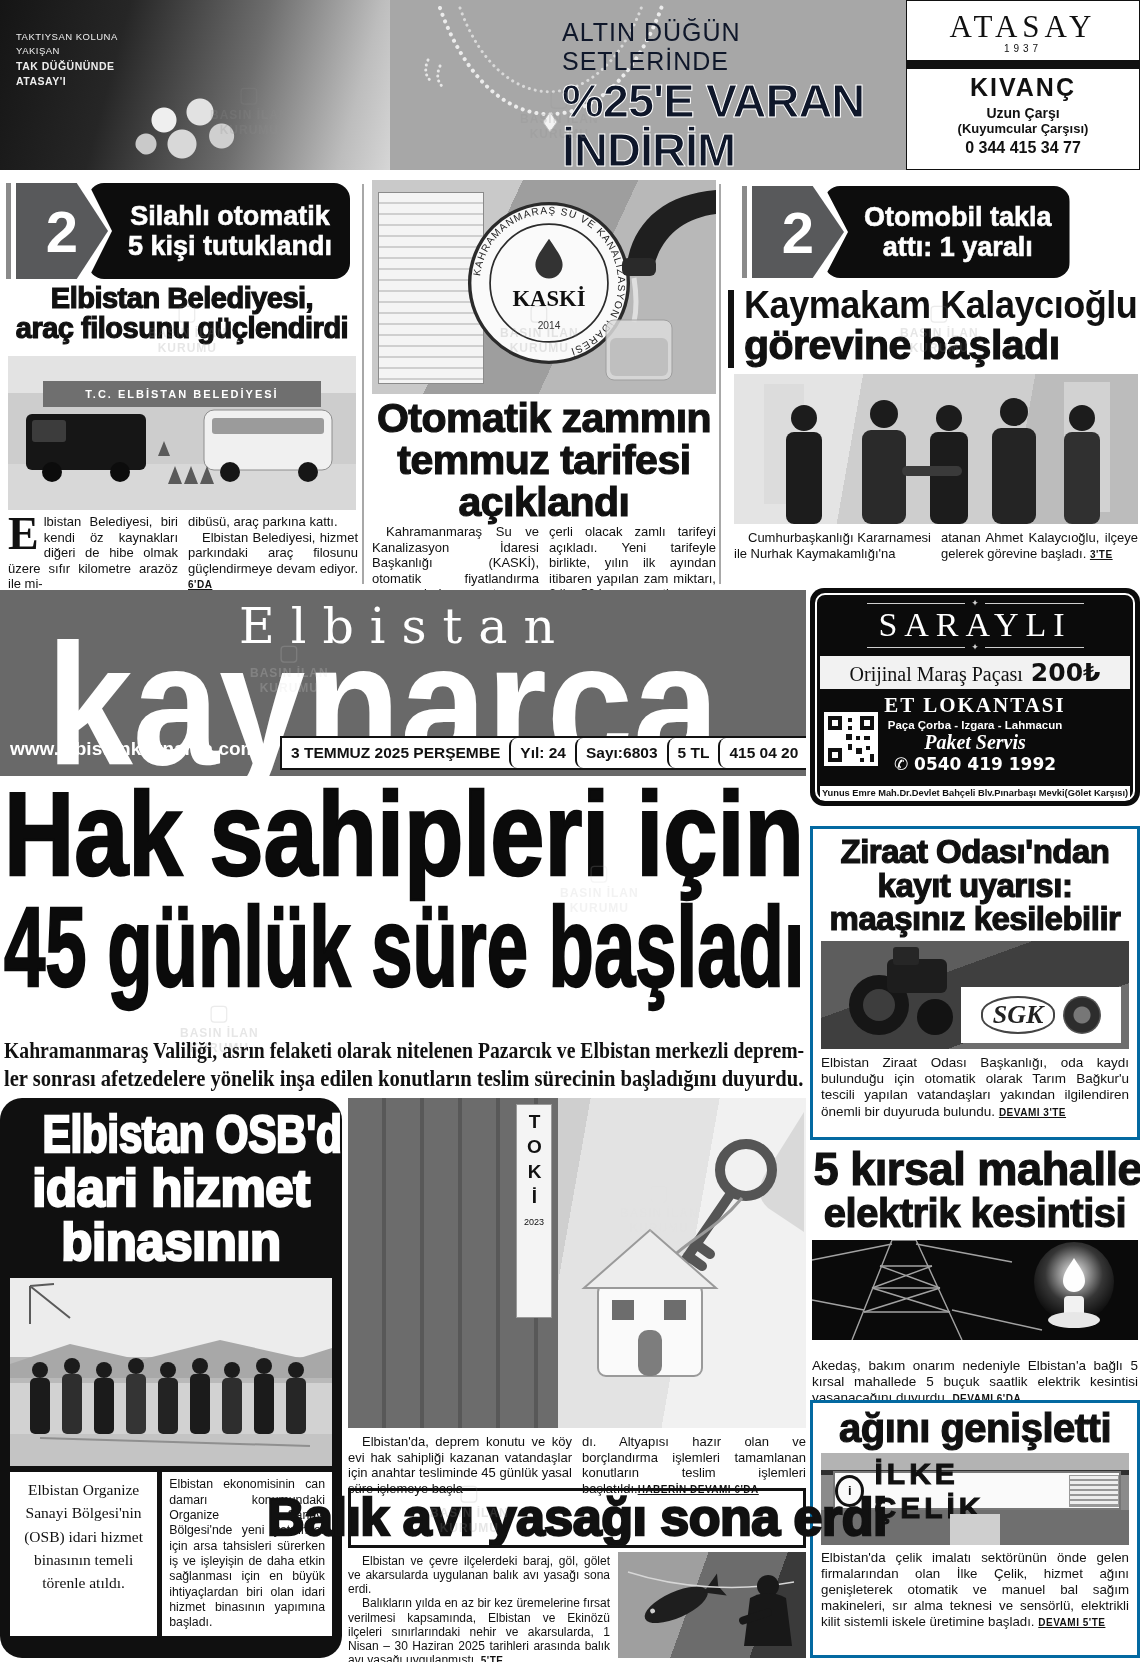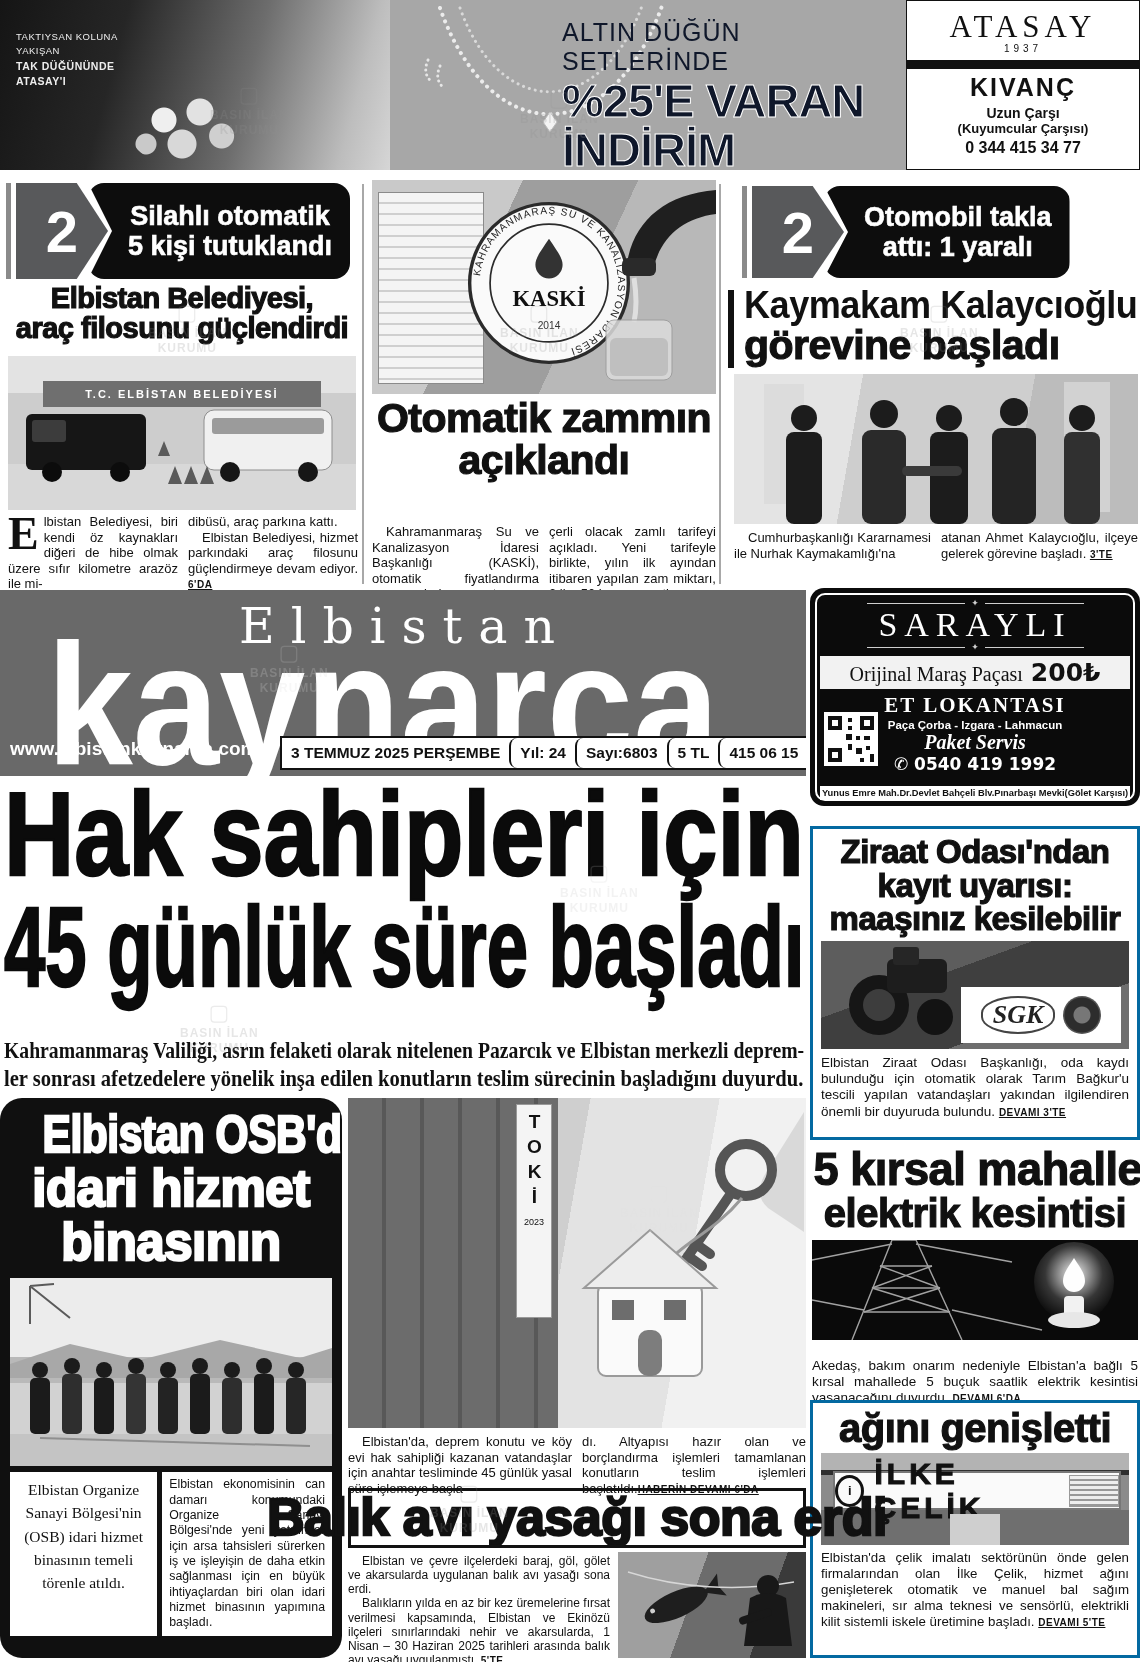--- a/index.html
+++ b/index.html
@@ -217,20 +217,21 @@
     <svg width="140" height="214" viewBox="0 0 140 214" style="position:absolute;right:0;top:0;">
       <path d="M140,10 C90,14 60,40 52,78 L78,86 C86,56 108,38 140,34 Z" fill="#1f1f1f"></path>
       <rect x="46" y="78" width="34" height="18" rx="6" fill="#2a2a2a"></rect>
       <path d="M58,98 q4,26 0,44" stroke="#e8e8e8" stroke-width="5" fill="none" opacity=".8"></path>
       <rect x="30" y="140" width="66" height="60" rx="8" fill="#dcdcdc" opacity=".85" stroke="#9a9a9a"></rect>
       <rect x="34" y="158" width="58" height="38" rx="6" fill="#bdbdbd" opacity=".9"></rect>
     </svg>
   </div>
   <div class="abs ctr" style="left:372px;top:398px;width:344px;">
     <div class="hl stroke1" style="font-size:41px;"><span class="fitw">Otomatik zammın</span></div>
+    <div class="hl stroke1" style="font-size:41px;"><span class="fitw">temmuz tarifesi</span></div>
     <div class="hl stroke1" style="font-size:41px;"><span class="fitw">açıklandı</span></div>
   </div>
   <div class="abs bt cols2" style="left:372px;top:524px;width:344px;height:60px;">
     <div>
         <p class="ind">Kahramanmaraş Su ve Kanalizasyon İdaresi Başkanlığı (KASKİ), otomatik fiyatlandırma çerçevesinde temmuz ayında ge-</p>
       </div>
     <div>
         <p><span>çerli olacak zamlı tarifeyi açıkladı. Yeni tarifeyle birlikte, yılın ilk ayından itibaren yapılan zam miktarı, 2 lira 50 kuruşu geçti.</span> <span class="jump">2'DE</span></p>
       </div>
   </div>
@@ -283,21 +284,21 @@
 
   <div class="abs ph" id="masthead">
     <div class="mast-l1">Elbistan</div>
     <div class="mast-l2"><span class="fitw" style="transform-origin: 50% 50%; transform: scaleX(0.902);">kaynarca</span></div>
     <div class="mast-url">www.elbistankaynarca.com</div>
     <div class="datebar">
       <div>3 TEMMUZ 2025 PERŞEMBE</div>
       <div>Yıl: 24</div>
       <div>Sayı:6803</div>
       <div>5 TL</div>
-      <div>415 06 15</div>
+      <div>415 04 20</div>
     </div>
   </div>
 
   <div class="abs ph" id="sarayli">
     <div class="sar-inner"></div>
     <div class="sar-content">
       <div class="orn"><i></i>✦<i></i></div>
       <div class="sar-title">SARAYLI</div>
       <div class="orn"><i></i>✦<i></i></div>
       <div class="sar-strip">

